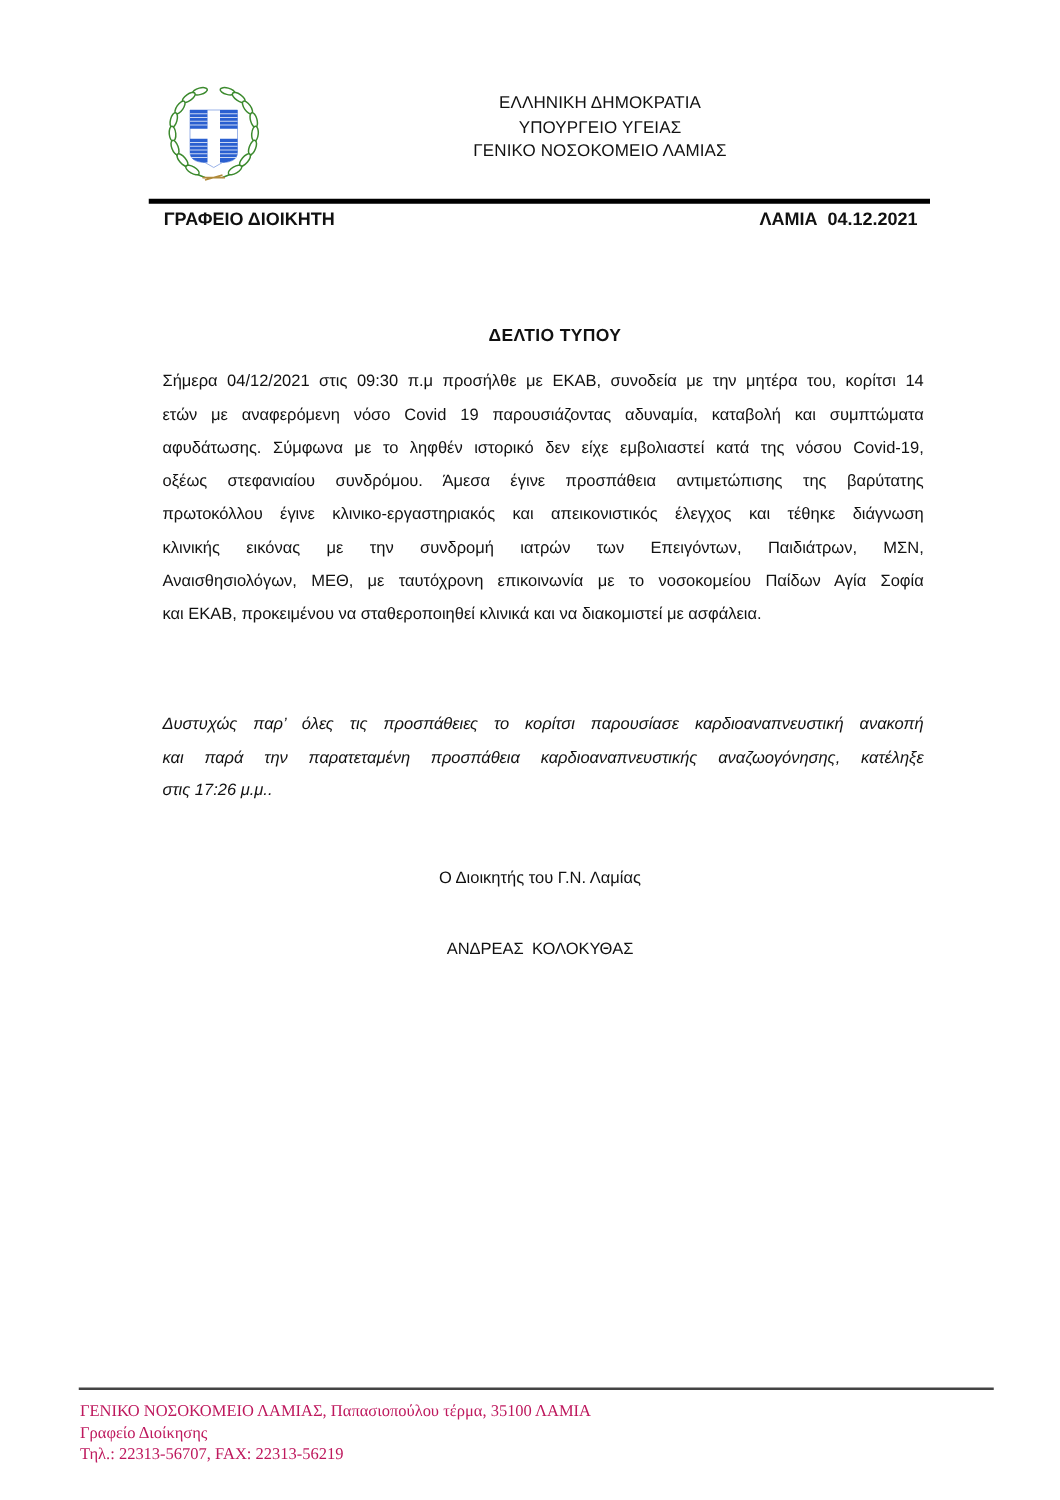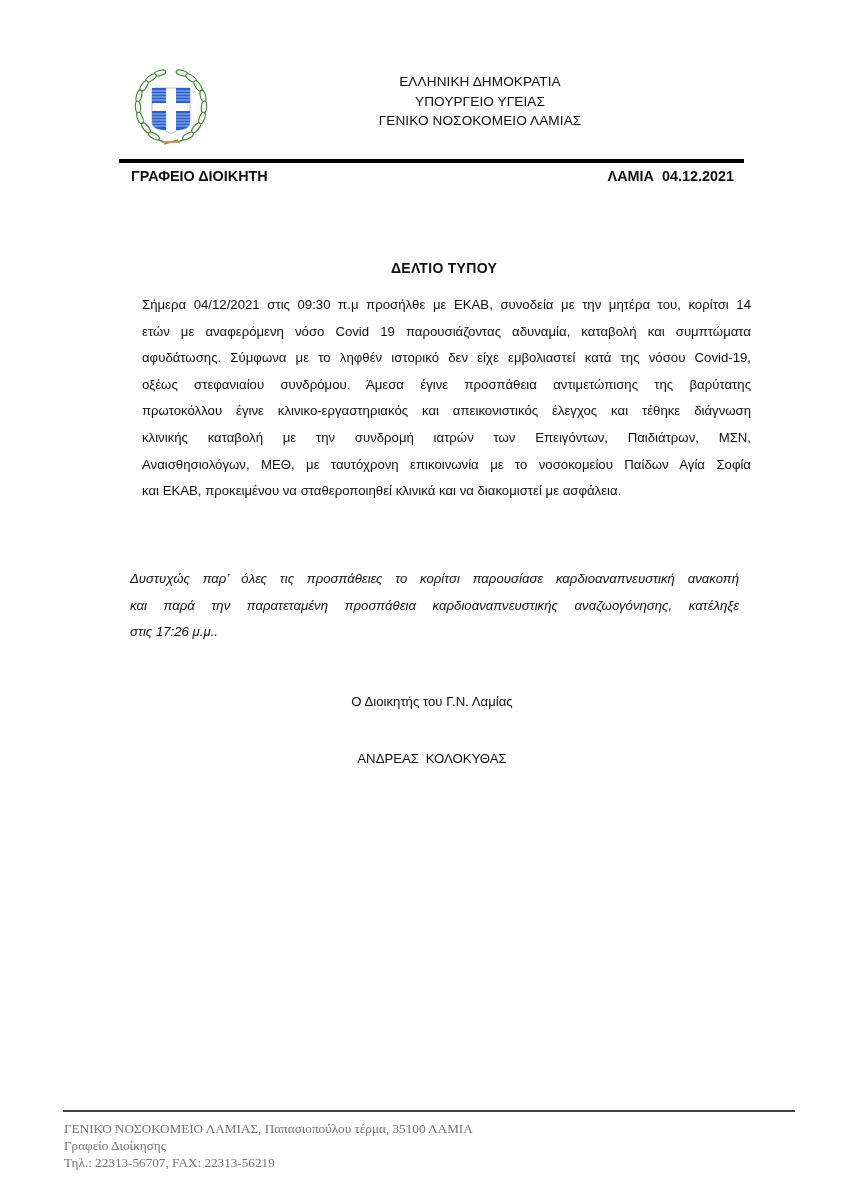--- a/index.html
+++ b/index.html
@@ -7,30 +7,30 @@
          font-family: "Liberation Sans", "DejaVu Sans", sans-serif; color: #111; }
   .emblem { position: absolute; left: 130px; top: 64px; width: 82px; height: 86px; }
   .hdr { position: absolute; left: 300px; top: 72px; width: 360px; text-align: center;
          font-size: 13.6px; line-height: 19.5px; letter-spacing: 0.1px; }
   .hdr sup { font-size: 8px; vertical-align: 6px; }
   .rule-top { position: absolute; left: 119px; top: 159px; width: 625px; height: 4px; background: #000; }
   .office { position: absolute; left: 131px; top: 168px; font-weight: bold; font-size: 14.4px; }
   .place-date { position: absolute; right: 114px; top: 168px; font-weight: bold; font-size: 14.4px; word-spacing: 4px; }
   .title { position: absolute; left: 0; width: 848px; top: 260px; text-align: center; font-weight: bold; font-size: 14px; letter-spacing: 0.3px; margin-left: 20px; }
   .body-text { position: absolute; left: 130px; width: 609px; font-size: 13.2px; line-height: 26.6px; text-align: justify; }
-  .p1 { top: 292px; margin-left: 12px; }
+  .p1 { top: 292px; }
   .p2 { top: 566px; font-style: italic; }
   .body-text .ln { display: block; text-align: justify; text-align-last: justify; height: 26.6px; white-space: nowrap; }
   .body-text .ln.last { text-align-last: left; }
   .sig { position: absolute; left: 0; width: 848px; text-align: center; font-size: 13.2px; }
   .sig-title { top: 694px; left: 8px; }
   .sig-name { top: 751px; left: 8px; word-spacing: 3px; }
   .rule-bottom { position: absolute; left: 63px; top: 1110px; width: 732px; height: 2px; background: #444; }
   .footer { position: absolute; left: 64px; top: 1120px; font-family: "Liberation Serif", "DejaVu Serif", serif;
-            font-size: 13.2px; line-height: 17px; color: #737373; }
+            font-size: 13.2px; line-height: 17px; color: #be185d; }
 </style>
 </head>
 <body>
 
 <div class="emblem">
   <svg width="82" height="86" viewBox="0 0 82 86" xmlns="http://www.w3.org/2000/svg">
 
     <g fill="none" stroke="#3c8a2e" stroke-width="1.4">
       <path d="M36 8 C20 10 8 24 7 42 C7 58 16 72 34 78"></path>
       <path d="M46 8 C62 10 74 24 75 42 C75 58 66 72 48 78"></path>
@@ -83,21 +83,21 @@
 <div class="place-date">ΛΑΜΙΑ  04.12.2021</div>
 
 <div class="title">ΔΕΛΤΙΟ ΤΥΠΟΥ</div>
 
 <div class="body-text p1">
   <span class="ln">Σήμερα 04/12/2021 στις 09:30 π.μ προσήλθε με ΕΚΑΒ, συνοδεία με την μητέρα του, κορίτσι 14</span>
   <span class="ln">ετών με αναφερόμενη νόσο  Covid 19  παρουσιάζοντας αδυναμία, καταβολή και συμπτώματα</span>
   <span class="ln">αφυδάτωσης. Σύμφωνα με το ληφθέν ιστορικό δεν είχε εμβολιαστεί κατά της νόσου Covid-19,</span>
   <span class="ln">οξέως στεφανιαίου συνδρόμου. Άμεσα έγινε προσπάθεια αντιμετώπισης της βαρύτατης</span>
   <span class="ln">πρωτοκόλλου έγινε κλινικο-εργαστηριακός και απεικονιστικός έλεγχος και τέθηκε διάγνωση</span>
-  <span class="ln">κλινικής καταβολή με την συνδρομή ιατρών των Επειγόντων, Παιδιάτρων, ΜΣΝ,</span>
+  <span class="ln">κλινικής εικόνας με την συνδρομή ιατρών των Επειγόντων, Παιδιάτρων, ΜΣΝ,</span>
   <span class="ln">Αναισθησιολόγων, ΜΕΘ, με ταυτόχρονη επικοινωνία με το νοσοκομείου Παίδων Αγία Σοφία</span>
   <span class="ln last">και ΕΚΑΒ, προκειμένου να σταθεροποιηθεί κλινικά και να διακομιστεί με ασφάλεια.</span>
 </div>
 
 <div class="body-text p2">
   <span class="ln">Δυστυχώς παρ’ όλες τις προσπάθειες το κορίτσι παρουσίασε καρδιοαναπνευστική ανακοπή</span>
   <span class="ln">και παρά την παρατεταμένη προσπάθεια καρδιοαναπνευστικής αναζωογόνησης, κατέληξε</span>
   <span class="ln last">στις 17:26 μ.μ..</span>
 </div>
 

